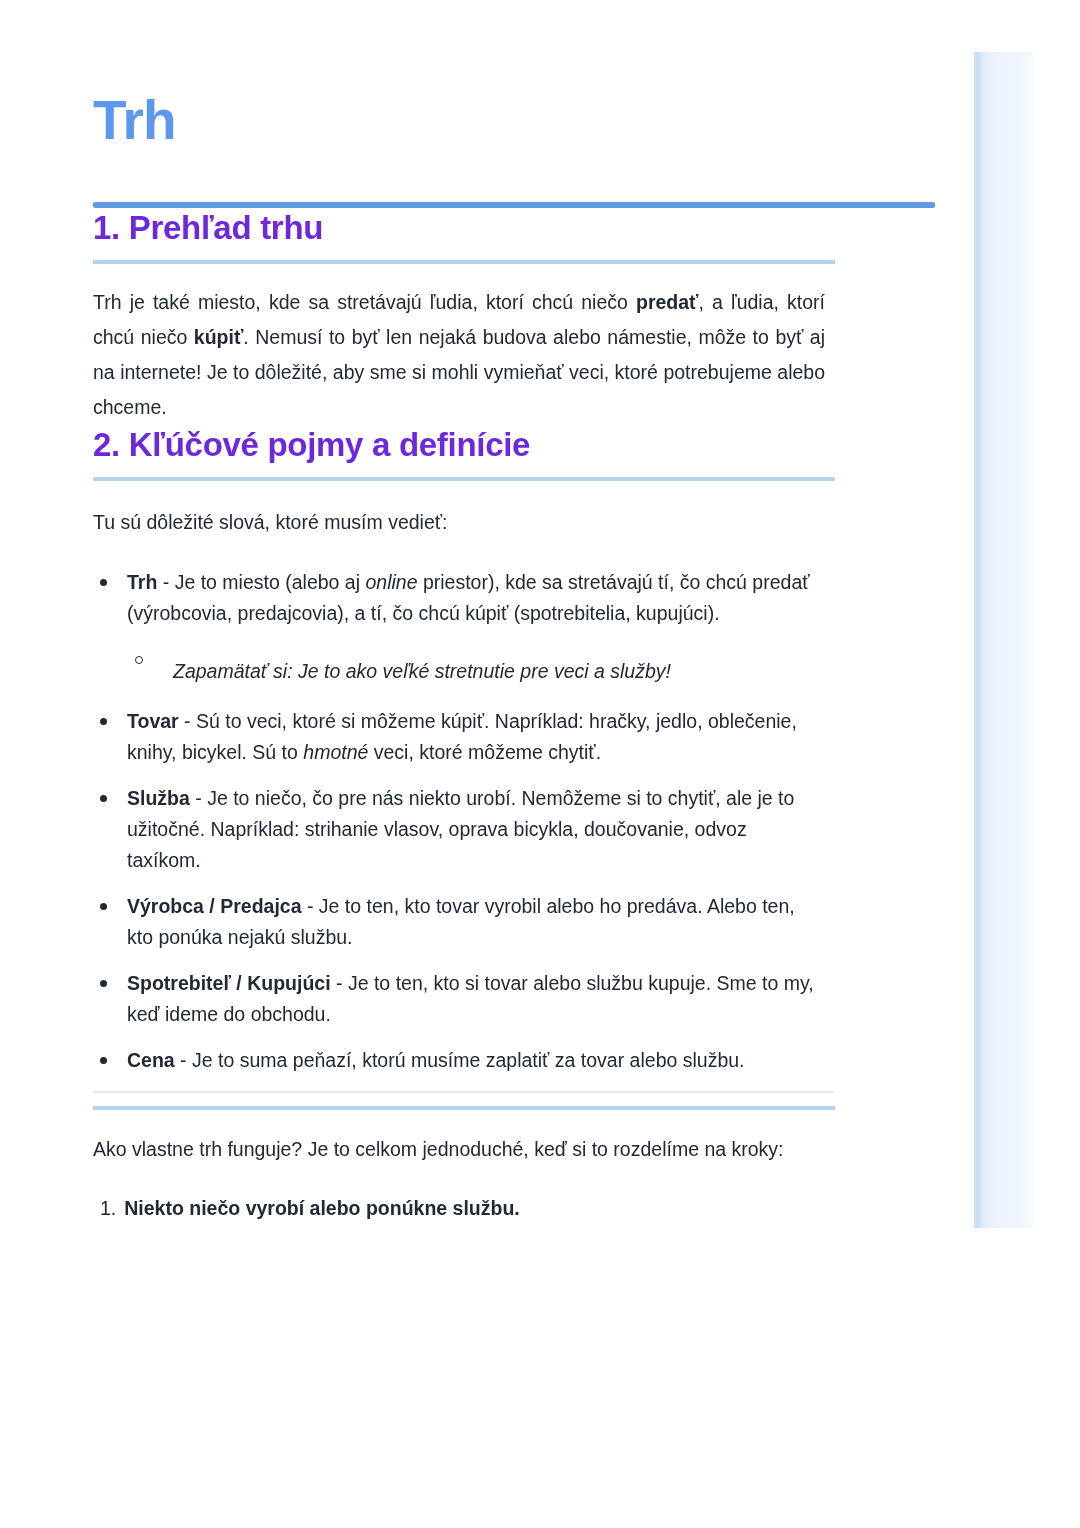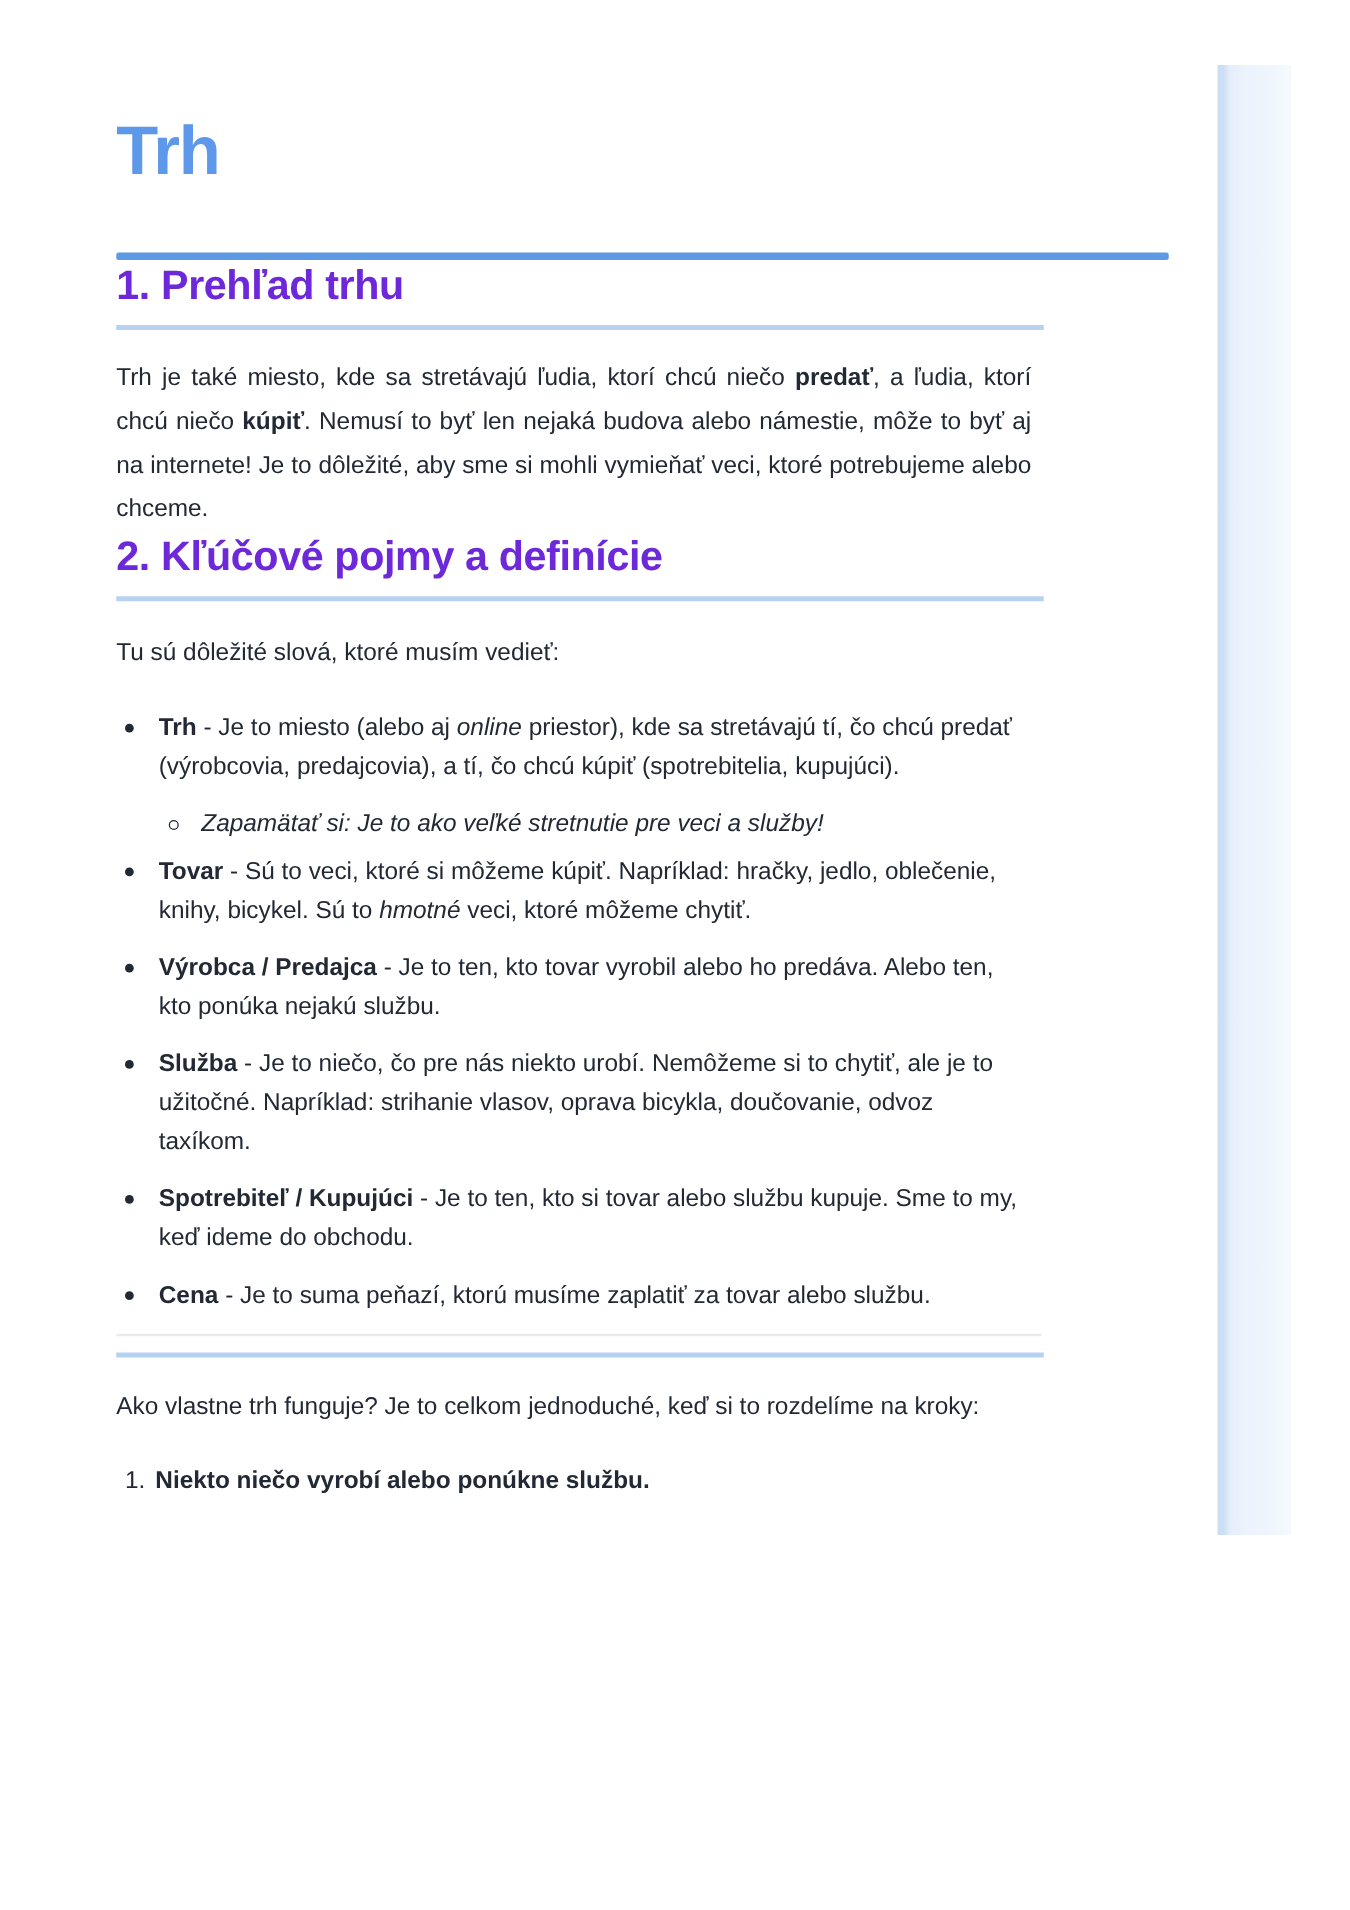--- a/index.html
+++ b/index.html
@@ -60,21 +60,21 @@
     background:#222935; margin-top:12px;
   }
   .sub-bullet {
     display:flex; align-items:flex-start; gap:18px;
     padding-left:42px; margin-top:3px; margin-bottom:7px;
   }
   .ring {
     flex:0 0 auto; width:6px; height:6px; border-radius:50%;
     border:1.5px solid #222935; background:transparent; margin-top:12px;
   }
-  .sub-text { font-style:italic; font-size:19.5px; line-height:31px; margin:0; }
+  .sub-text { font-style:italic; font-size:19.5px; line-height:31px; margin:12px; }
 
   strong { font-weight:700; }
   em { }
 
   .divider {
     width:740px; height:2px; background:#e8e9ec; margin-top:6px;
   }
 
   .step {
     display:flex; align-items:flex-start; gap:8px;
@@ -126,26 +126,26 @@
           </div>
         </div>
 
         <div class="bullet">
           <span class="dot"></span>
           <p class="bullet-text"><strong>Tovar</strong><span> - Sú to veci, ktoré si môžeme kúpiť. Napríklad: hračky, jedlo, oblečenie, knihy, bicykel. Sú to </span><em>hmotné</em><span> veci, ktoré môžeme chytiť.</span></p>
         </div>
 
         <div class="bullet">
           <span class="dot"></span>
-          <p class="bullet-text"><strong>Výrobca / Predajca</strong><span> - Je to ten, kto tovar vyrobil alebo ho predáva. Alebo ten, kto ponúka nejakú službu.</span></p>
+          <p class="bullet-text"><strong>Služba</strong><span> - Je to niečo, čo pre nás niekto urobí. Nemôžeme si to chytiť, ale je to užitočné. Napríklad: strihanie vlasov, oprava bicykla, doučovanie, odvoz taxíkom.</span></p>
         </div>
 
         <div class="bullet">
           <span class="dot"></span>
-          <p class="bullet-text"><strong>Služba</strong><span> - Je to niečo, čo pre nás niekto urobí. Nemôžeme si to chytiť, ale je to užitočné. Napríklad: strihanie vlasov, oprava bicykla, doučovanie, odvoz taxíkom.</span></p>
+          <p class="bullet-text"><strong>Výrobca / Predajca</strong><span> - Je to ten, kto tovar vyrobil alebo ho predáva. Alebo ten, kto ponúka nejakú službu.</span></p>
         </div>
 
         <div class="bullet">
           <span class="dot"></span>
           <p class="bullet-text"><strong>Spotrebiteľ / Kupujúci</strong><span> - Je to ten, kto si tovar alebo službu kupuje. Sme to my, keď ideme do obchodu.</span></p>
         </div>
 
         <div class="bullet">
           <span class="dot"></span>
           <p class="bullet-text"><strong>Cena</strong><span> - Je to suma peňazí, ktorú musíme zaplatiť za tovar alebo službu.</span></p>

